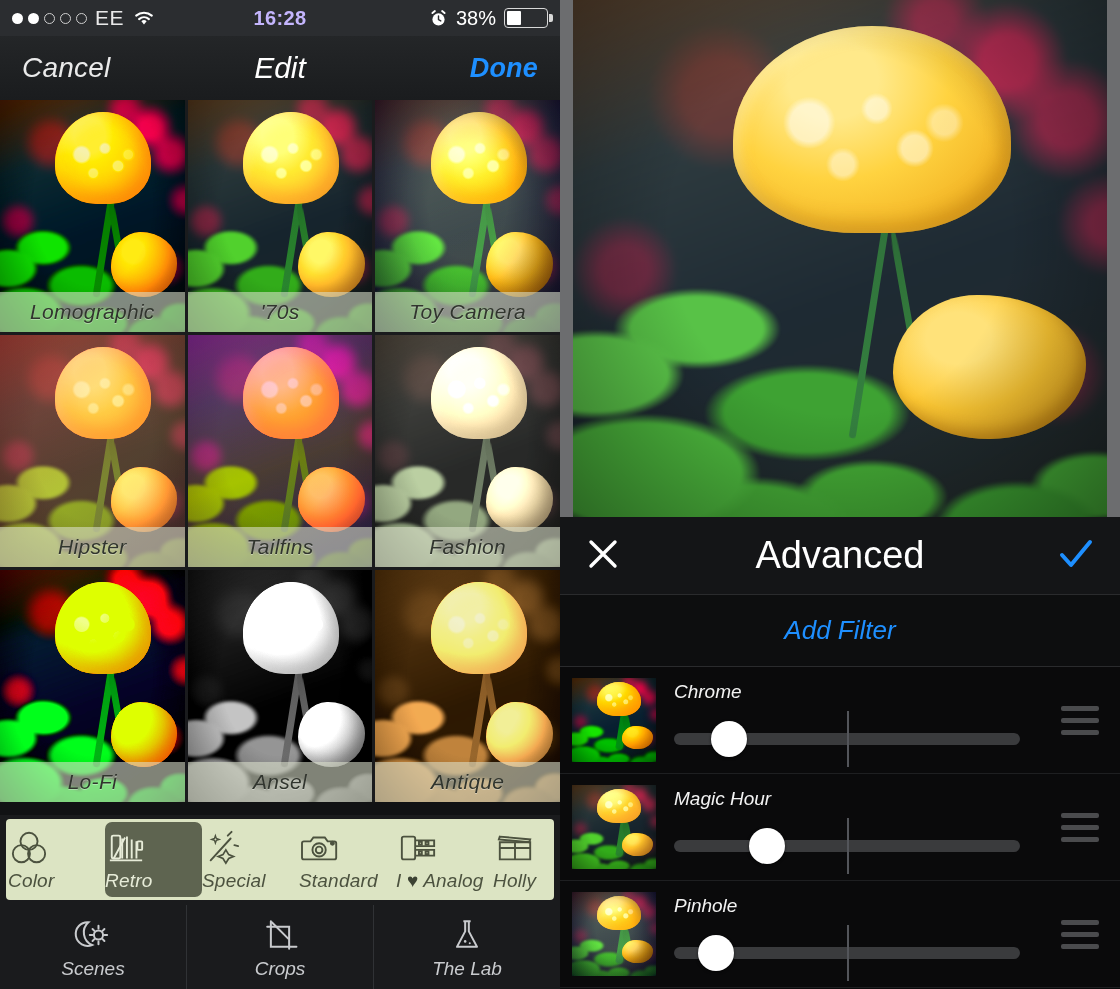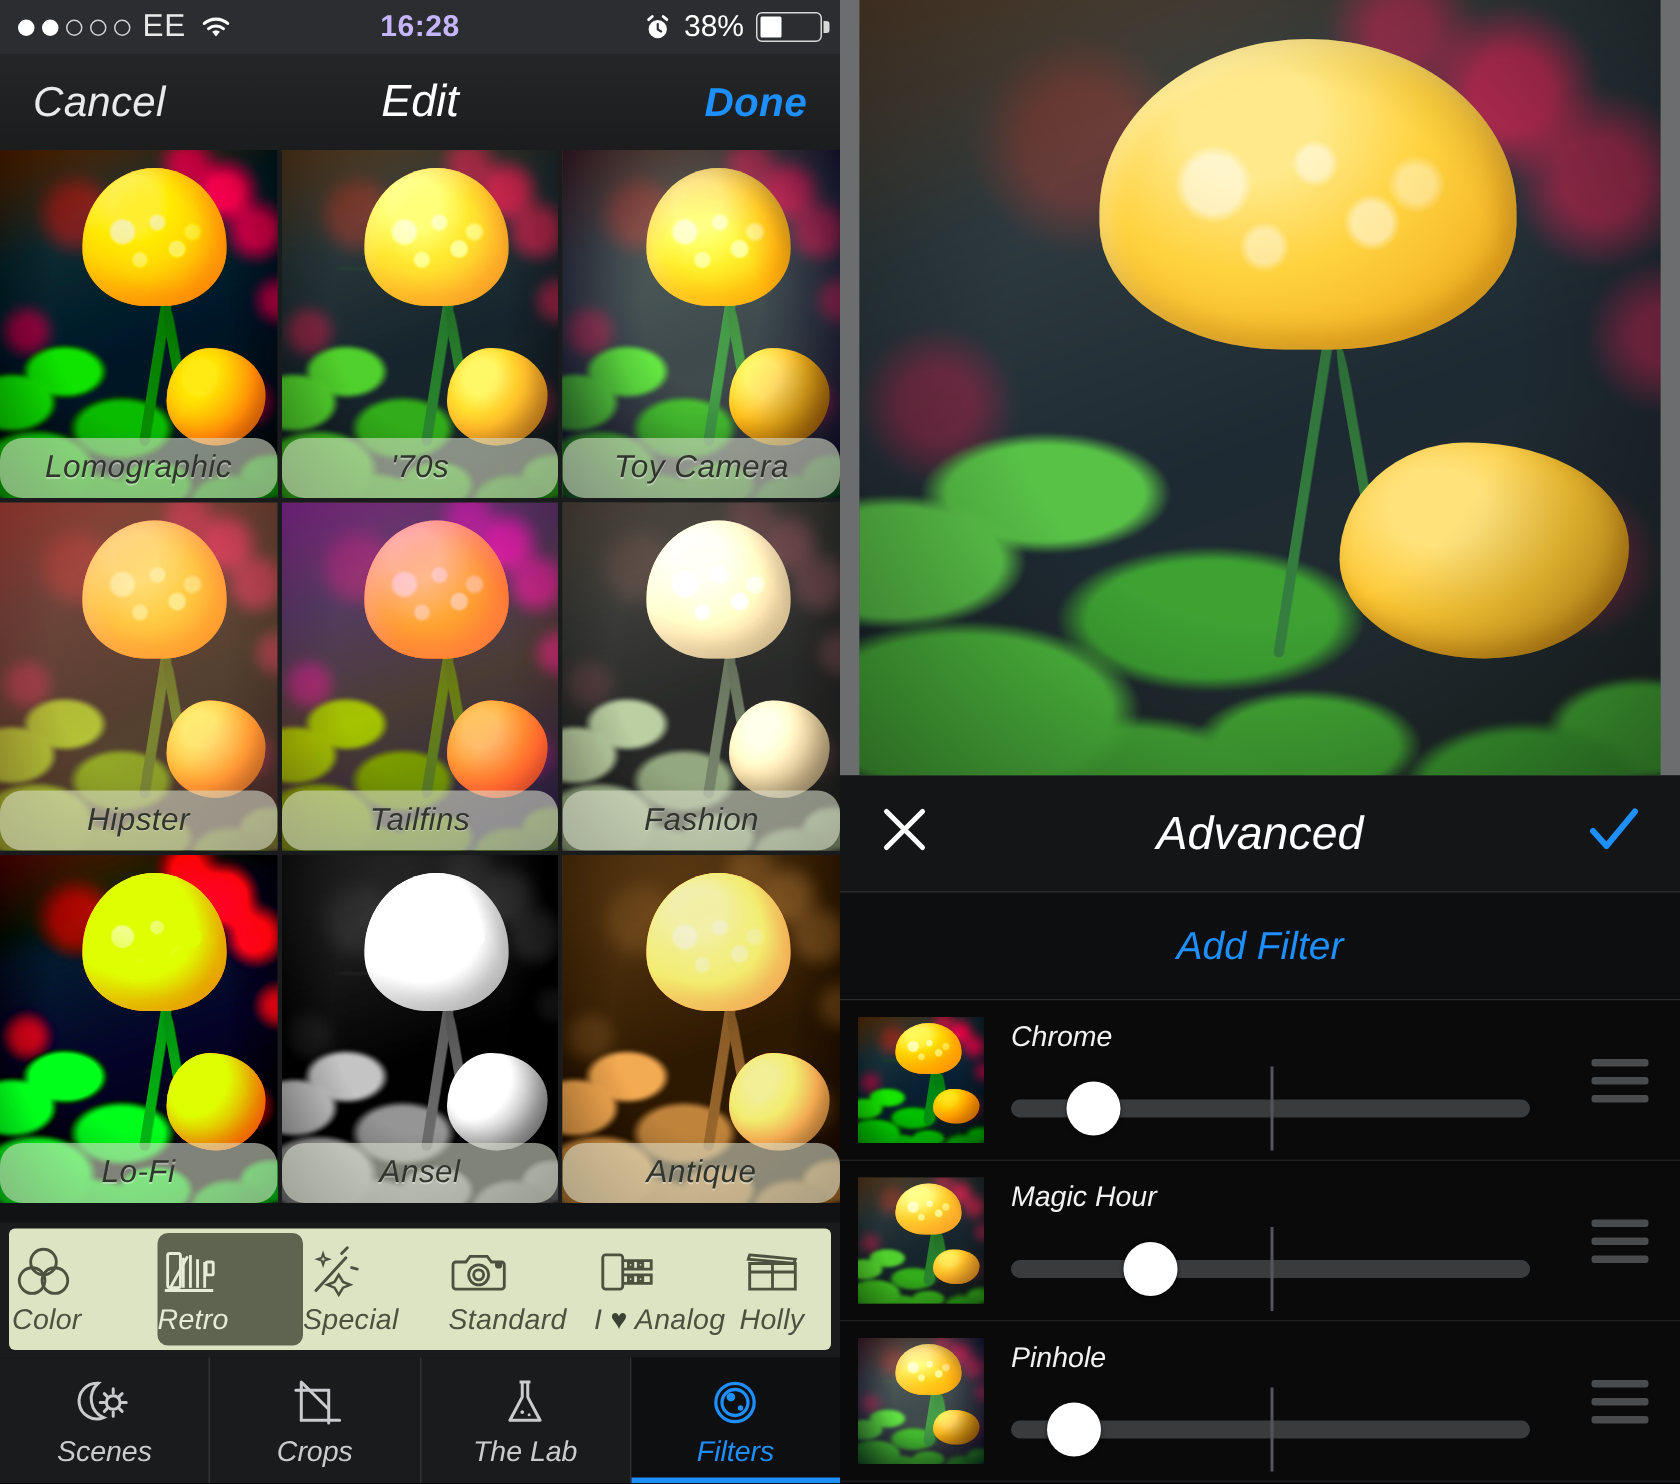--- a/index.html
+++ b/index.html
@@ -54,21 +54,20 @@
 
   
   .grid { display: grid; grid-template-columns: repeat(3, 1fr); background: #1a1b1d; gap: 3px; padding: 0 0 0 0;}
   .cell { position: relative; height: 232px; overflow: hidden; }
   .cell .caption {
     position: absolute; left: 0; right: 0; bottom: 0; height: 40px;
     display: flex; align-items: center; justify-content: center;
     background: rgba(220,225,205,.58);
     font-size: 21px; font-style: italic; color: #31352e; letter-spacing: .3px;
     text-shadow: 0 1px 0 rgba(255,255,255,.35);
-    border-radius: 15px;
   }
 
   
   .scene { position: absolute; inset: 0; background: #1b2420; }
   .scene .bg {
     position: absolute; inset: -6%;
     background:
       radial-gradient(circle at 78% 16%, rgba(226,40,90,.75) 0 4%, transparent 9%),
       radial-gradient(circle at 88% 26%, rgba(226,40,90,.6) 0 4%, transparent 9%),
       radial-gradient(circle at 66% 9%, rgba(226,40,90,.55) 0 3%, transparent 8%),
@@ -183,21 +182,21 @@
   
   .right { position: relative; width: 560px; height: 989px; background: #0b0b0c; overflow: hidden; }
   .preview { position: relative; height: 517px; background: #6c6d6f; display: flex; justify-content: center; }
   .preview .frame { position: relative; width: 534px; height: 100%; overflow: hidden; }
 
   .adv-head {
     position: relative; height: 78px; background: #141517;
     display: flex; align-items: center; justify-content: space-between; padding: 0 26px;
     border-bottom: 1px solid #2a2b2d;
   }
-  .adv-title { position: absolute; left: 0; right: 0; text-align: center; font-size: 31px; font-style: italic; color: #fff; pointer-events: none; }
+  .adv-title { position: absolute; left: 0; right: 0; text-align: center; font-size: 38px; color: #fff; pointer-events: none; }
   .addfilter {
     height: 72px; display: flex; align-items: center; justify-content: center;
     background: #0d0e0f; border-bottom: 1px solid #2a2b2d;
     font-size: 26px; font-style: italic; color: #1e8fff;
   }
   .frow {
     position: relative; height: 107px; display: flex; align-items: center;
     padding: 0 0 0 12px; border-bottom: 1px solid #1e1f21; background: #0a0a0b;
   }
   .fthumb { width: 84px; height: 84px; position: relative; overflow: hidden; flex: 0 0 auto; background: #111; }
@@ -493,33 +492,20 @@
             <svg viewBox="0 0 46 40" width="42" height="38">
               <g fill="none" stroke="currentColor" stroke-width="2.2" stroke-linejoin="round">
                 <path d="M19 5h8M21 5v11L12 33h22l-9-17V5"></path>
                 <circle cx="21" cy="27" r="1.4" fill="currentColor" stroke="none"></circle>
                 <circle cx="26" cy="29" r="1.1" fill="currentColor" stroke="none"></circle>
               </g>
             </svg>
           </div>
           <div class="tab-lbl">The Lab</div>
         </div>
-        <div class="tab active">
-          <div class="tab-ico">
-            <svg viewBox="0 0 46 40" width="42" height="38">
-              <g fill="none" stroke="currentColor" stroke-width="2.4">
-                <circle cx="23" cy="20" r="14"></circle>
-                <circle cx="23" cy="20" r="9.5"></circle>
-                <circle cx="20" cy="16" r="3.2" fill="currentColor" stroke="none"></circle>
-                <circle cx="27" cy="24" r="2" fill="currentColor" stroke="none"></circle>
-              </g>
-            </svg>
-          </div>
-          <div class="tab-lbl">Filters</div>
-        </div>
       </div>
   </div>
 
   <div class="right">
 
     <div class="preview">
       <div class="frame">
         <div class="scene">
           <div class="bg"></div>
             <div class="leafmass"></div>

